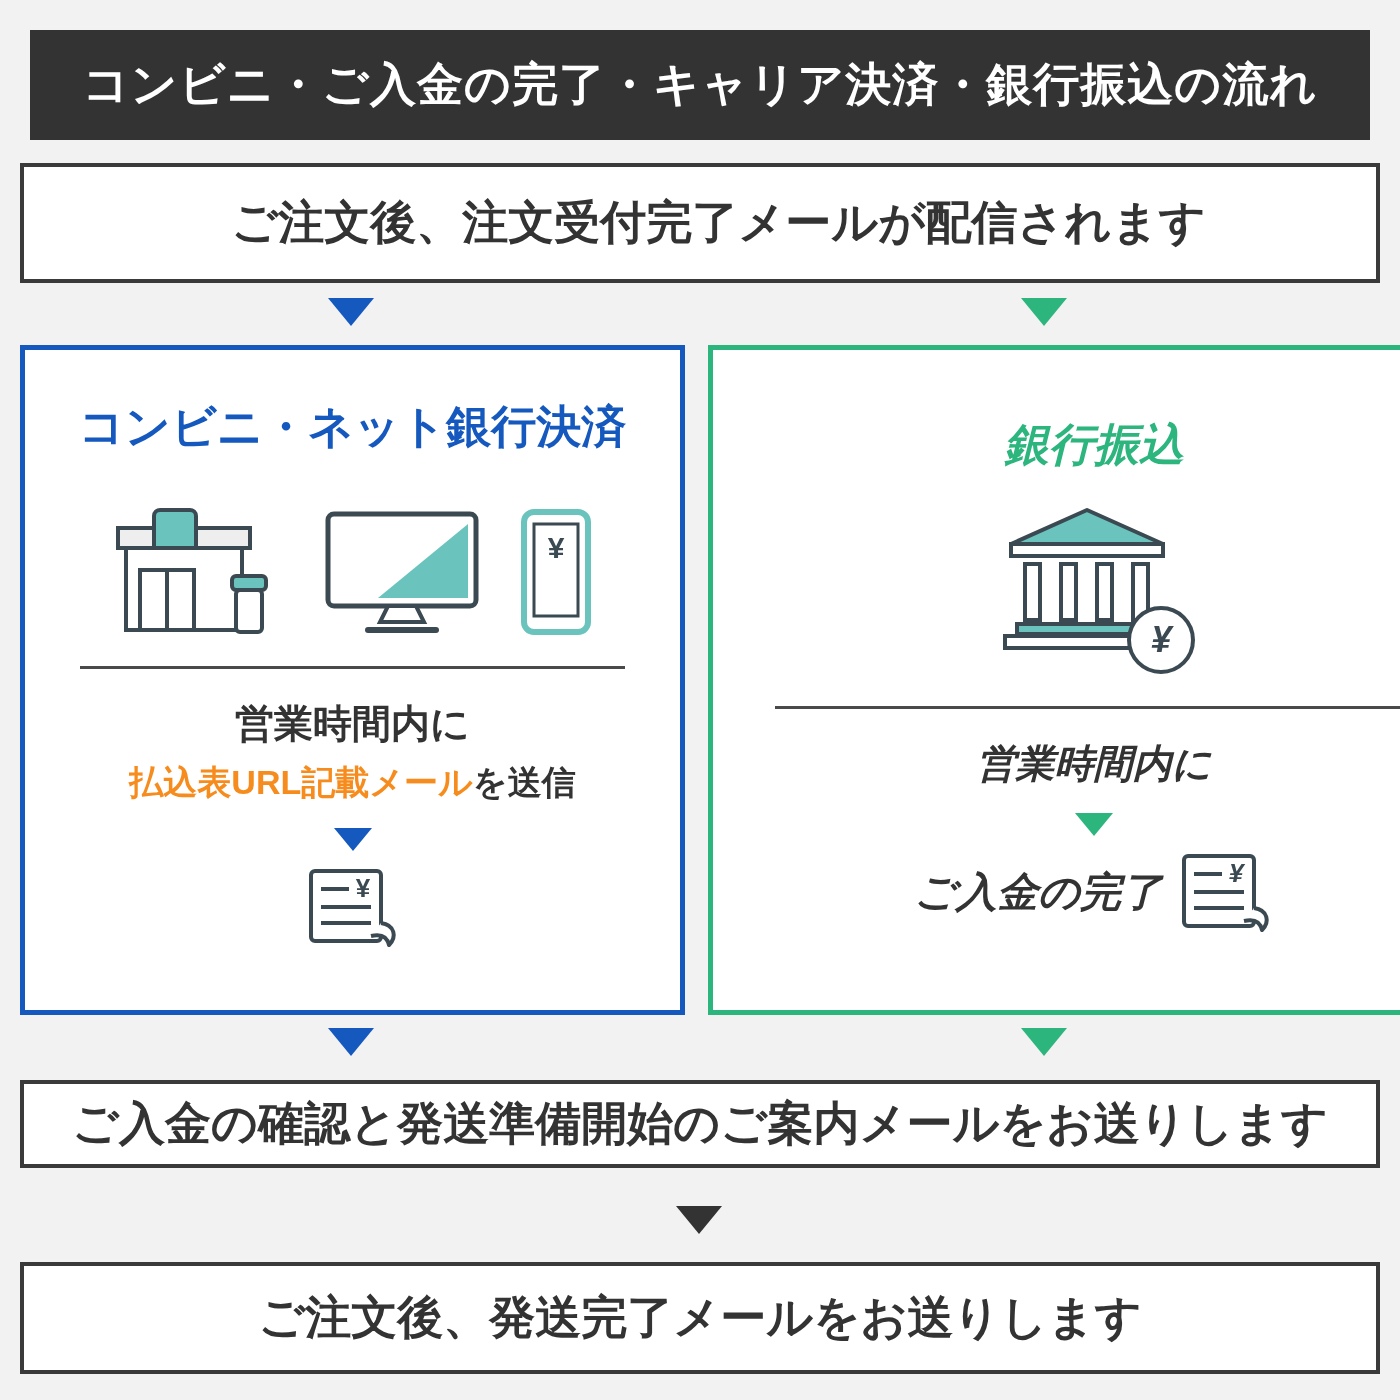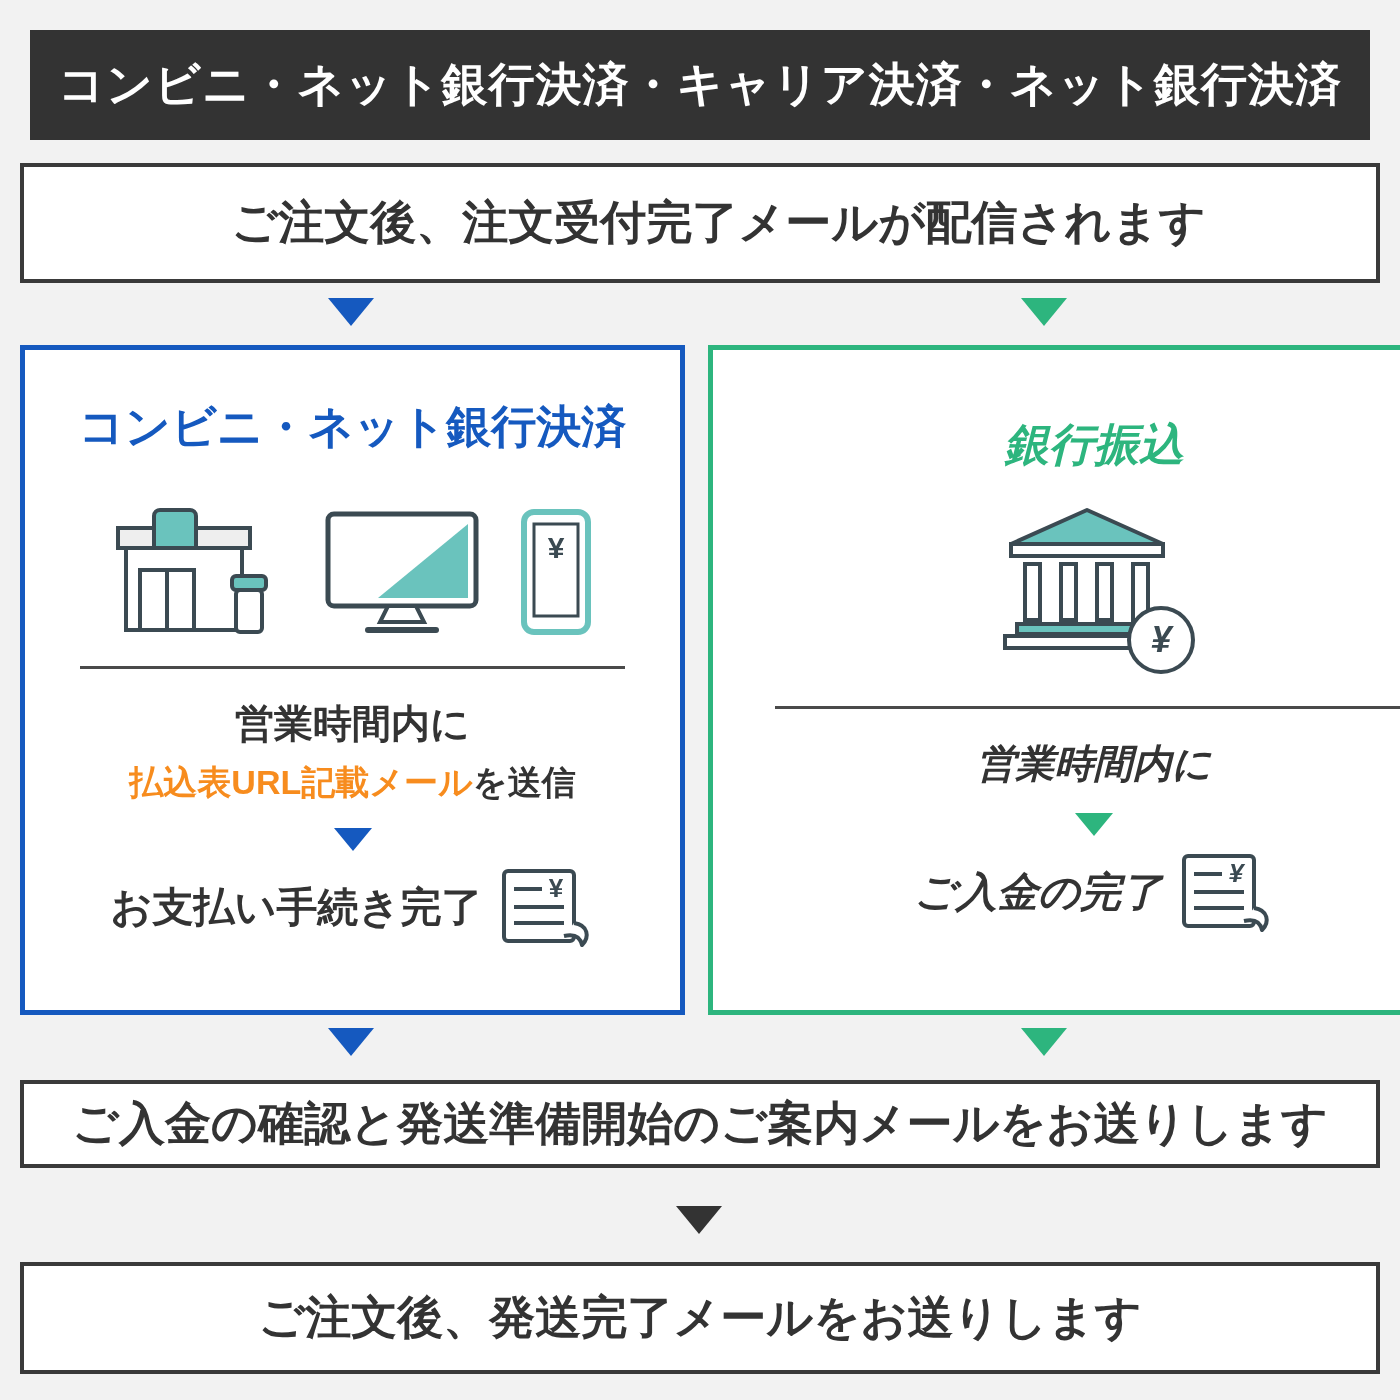--- a/index.html
+++ b/index.html
@@ -77,21 +77,21 @@
 
   svg{display:block;}
   svg text{font-family:"Liberation Sans","DejaVu Sans",sans-serif;font-weight:bold;fill:var(--stroke);}
 </style>
 </head>
 <body>
 
 <div class="page">
 
   <div class="header-bar">
-    <div class="header-title">コンビニ・ネット銀行決済・キャリア決済・ネット銀行決済</div>
+    <div class="header-title">コンビニ・ご入金の完了・キャリア決済・銀行振込の流れ</div>
   </div>
 
   <div class="step-box step-order">
     <span>ご注文後、注文受付完了メールが配信されます</span>
   </div>
 
   <div class="tri tri-blue tri-abs" style="left:328px;top:298px;"></div>
   <div class="tri tri-green tri-abs" style="left:1021px;top:298px;"></div>
 
   <div class="panel panel-left">
@@ -135,21 +135,20 @@
       <div class="divider"></div>
 
       <div class="hours-text">営業時間内に</div>
       <div class="mail-line">
         <span class="mail-highlight">払込表URL記載メール</span><span class="mail-suffix">を送信</span>
       </div>
 
       <div class="tri tri-blue tri-sm mini-arrow"></div>
 
       <div class="done-row">
-        <span class="done-text">お支払い手続き完了</span>
         <span>
           <svg width="96" height="86" viewBox="0 0 96 86">
             <rect x="6" y="6" width="70" height="70" rx="4" fill="#ffffff" stroke="#3b4a52" stroke-width="4"></rect>
             <line x1="16" y1="24" x2="44" y2="24" stroke="#3b4a52" stroke-width="4"></line>
             <text x="58" y="32" text-anchor="middle" font-size="26">¥</text>
             <line x1="16" y1="42" x2="66" y2="42" stroke="#3b4a52" stroke-width="4"></line>
             <line x1="16" y1="58" x2="66" y2="58" stroke="#3b4a52" stroke-width="4"></line>
             <path d="M76 58 c14 2 16 14 8 22 c-2 -9 -9 -11 -18 -9" fill="#ffffff" stroke="#3b4a52" stroke-width="4" stroke-linejoin="round"></path>
           </svg>
         </span>

